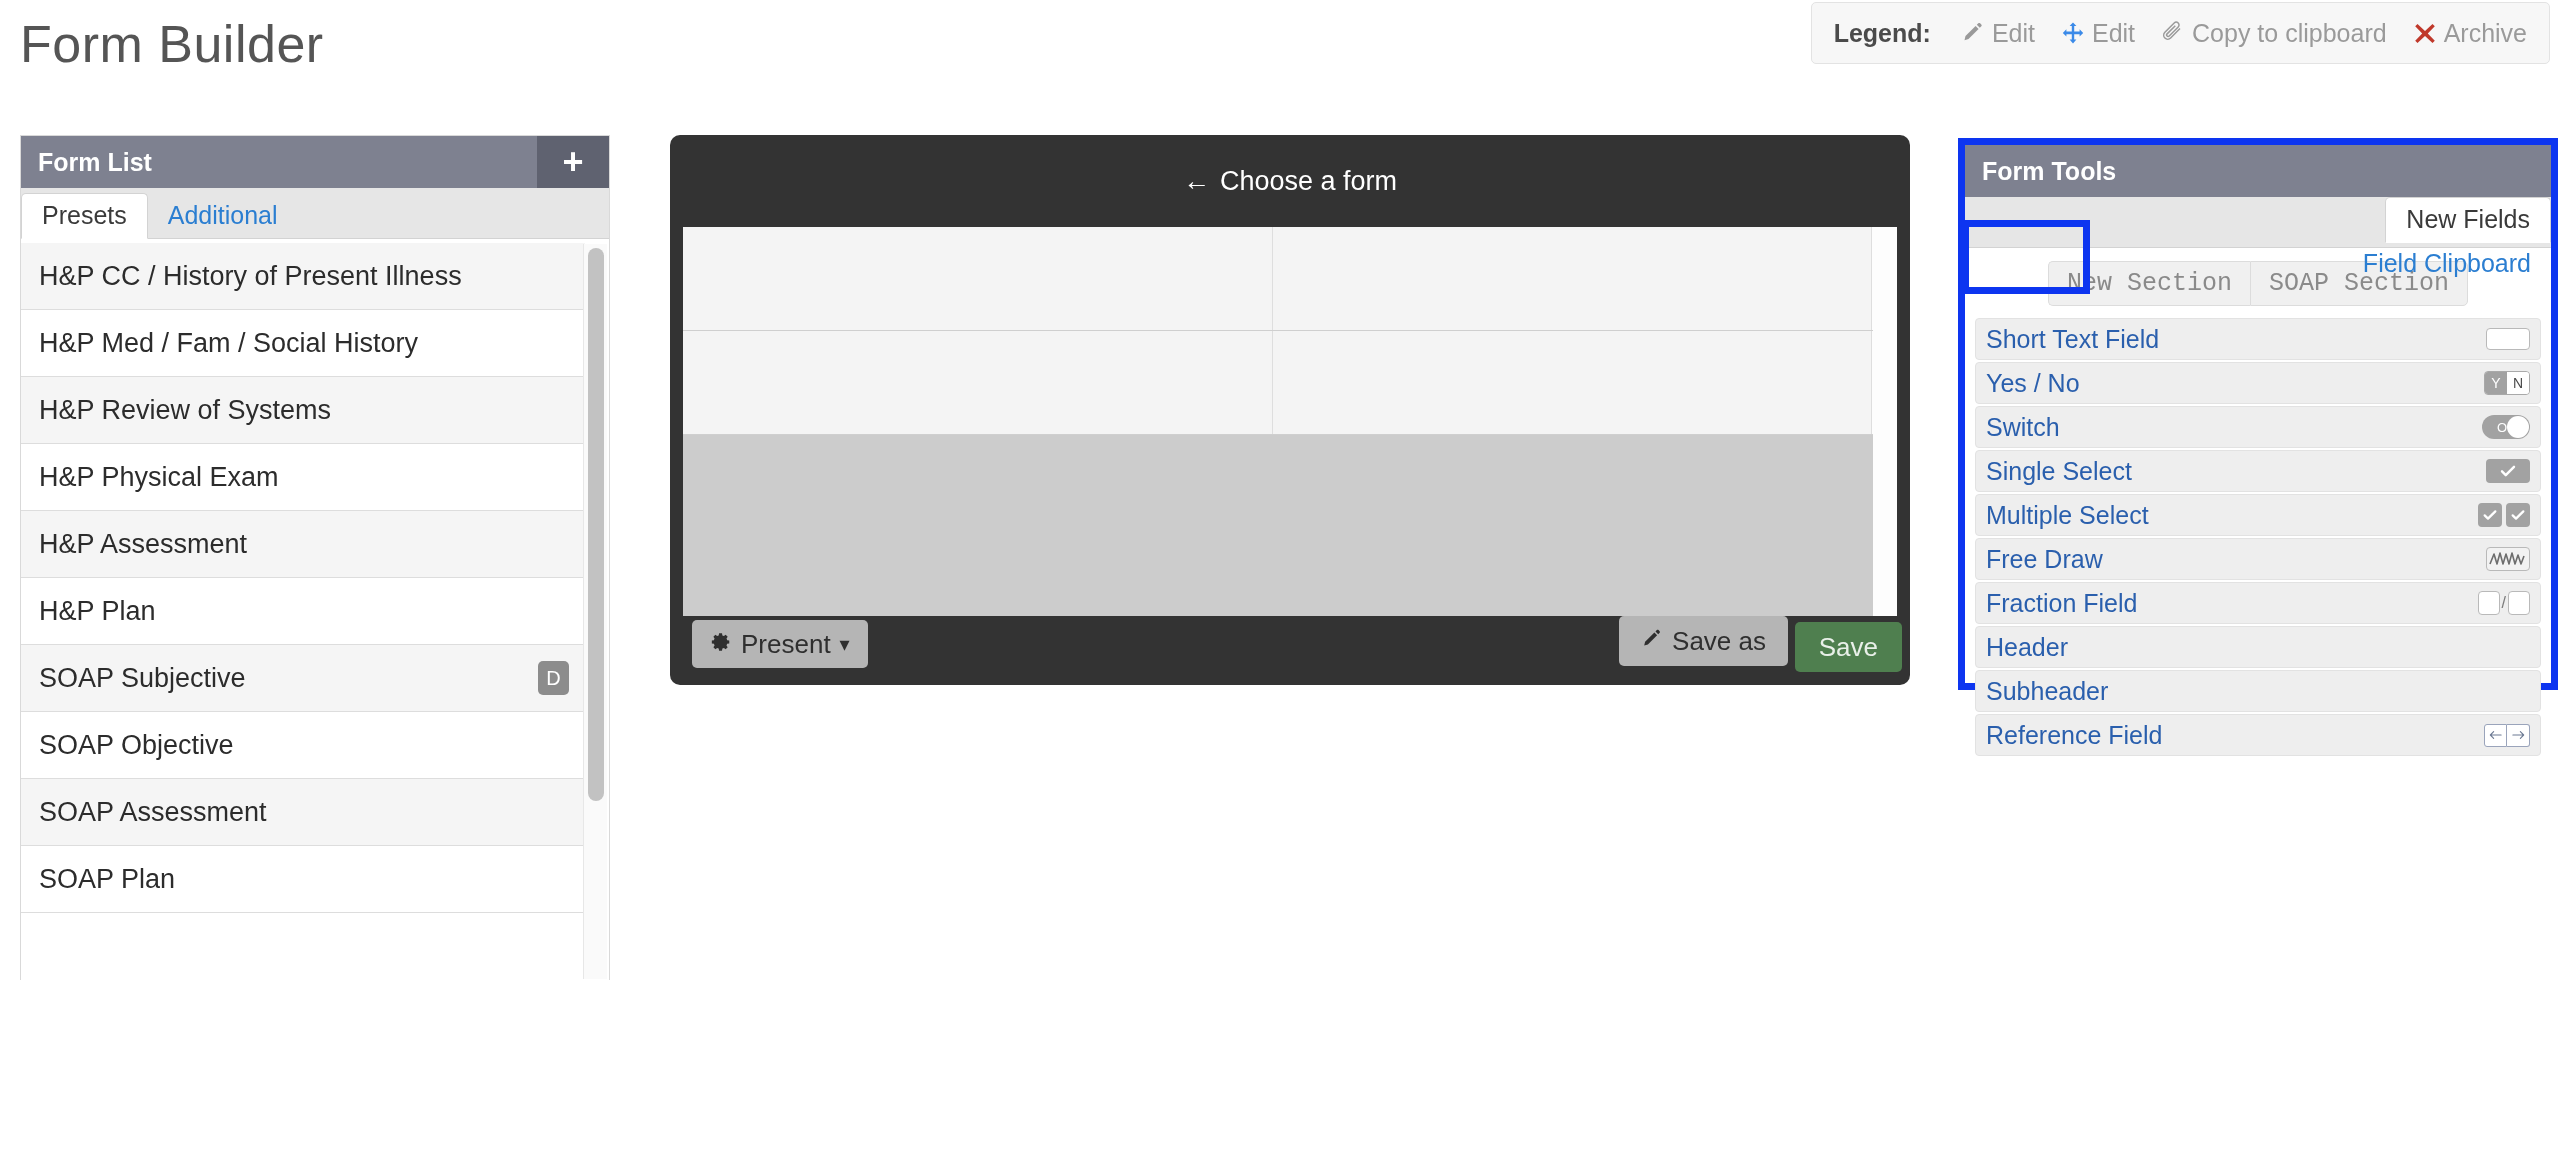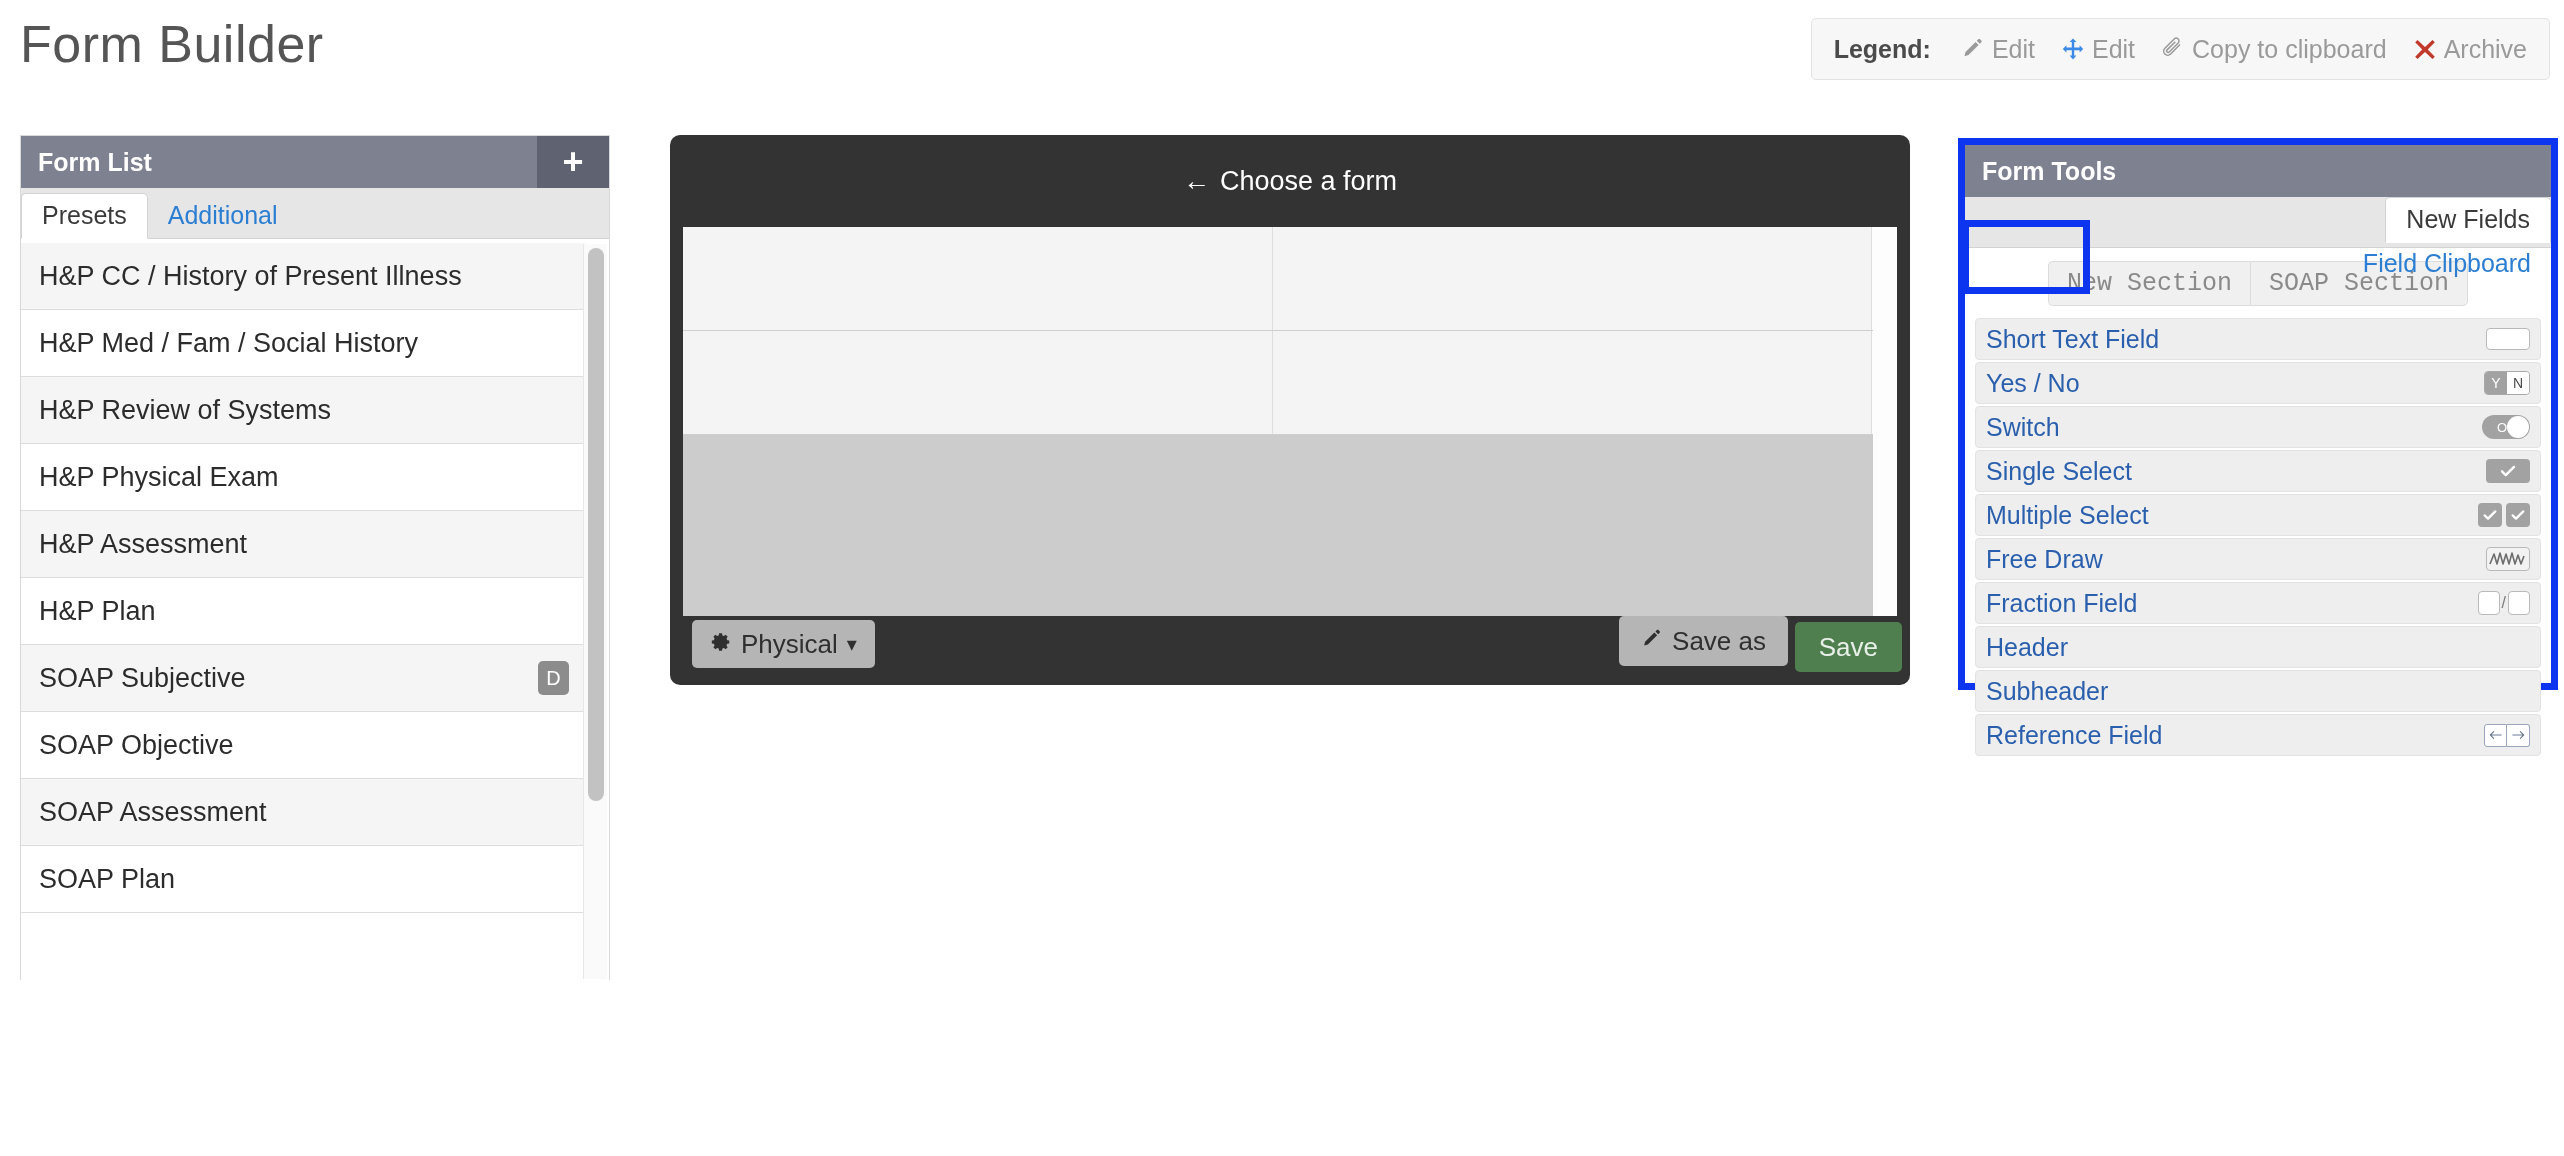--- a/index.html
+++ b/index.html
@@ -14,21 +14,21 @@
   
   #topbar {
     position: absolute; left: 0; top: 0; width: 2564px; height: 110px;
   }
   #page-title {
     position: absolute; left: 20px; top: 14px;
     font-size: 52px; font-weight: 300; color: #555555;
     letter-spacing: 0.5px;
   }
   #legend-box {
-    position: absolute; right: 14px; top: 18px;
+    position: absolute; right: 14px; top: 2px;
     height: 62px;
     background: #f7f7f7;
     border: 1px solid #e3e3e3;
     border-radius: 5px;
     display: flex; align-items: center;
     padding: 0 22px;
     gap: 26px;
   }
   #legend-box .lg-label {
     font-size: 25px; font-weight: bold; color: #4b4b4b;
@@ -434,21 +434,21 @@
     </div>
 
     <div id="builder-footer">
       <div class="btn" id="options-btn">
         <span>
           <svg width="22" height="22" viewBox="0 0 24 24">
             <path d="M12 8.2a3.8 3.8 0 100 7.6 3.8 3.8 0 000-7.6zm0 5.9a2.1 2.1 0 110-4.2 2.1 2.1 0 010 4.2z" fill="#2f2f2f"></path>
             <path d="M21 13.6v-3.2l-2.3-.4a7 7 0 00-.7-1.7l1.3-1.9-2.2-2.2-1.9 1.3a7 7 0 00-1.7-.7L13.1 2.5H9.9l-.4 2.3a7 7 0 00-1.7.7L5.9 4.2 3.7 6.4l1.3 1.9a7 7 0 00-.7 1.7l-2.3.4v3.2l2.3.4a7 7 0 00.7 1.7l-1.3 1.9 2.2 2.2 1.9-1.3a7 7 0 001.7.7l.4 2.3h3.2l.4-2.3a7 7 0 001.7-.7l1.9 1.3 2.2-2.2-1.3-1.9a7 7 0 00.7-1.7z" fill="#2f2f2f"></path>
           </svg>
         </span>
-        <span>Physical</span>
+        <span>Present</span>
         <span style="font-size:20px;">▾</span>
       </div>
 
       <div class="btn" id="saveas-btn">
         <span>
           <svg width="22" height="22" viewBox="0 0 24 24">
             <path d="M3.5 19.2l1-4.1L14.6 5l3 3-10.1 10.1-4 1.1z" fill="#2f2f2f"></path>
             <path d="M15.8 3.8l1.5-1.5c.5-.5 1.3-.5 1.8 0l1.2 1.2c.5.5.5 1.3 0 1.8l-1.5 1.5-3-3z" fill="#2f2f2f"></path>
           </svg>
         </span>

